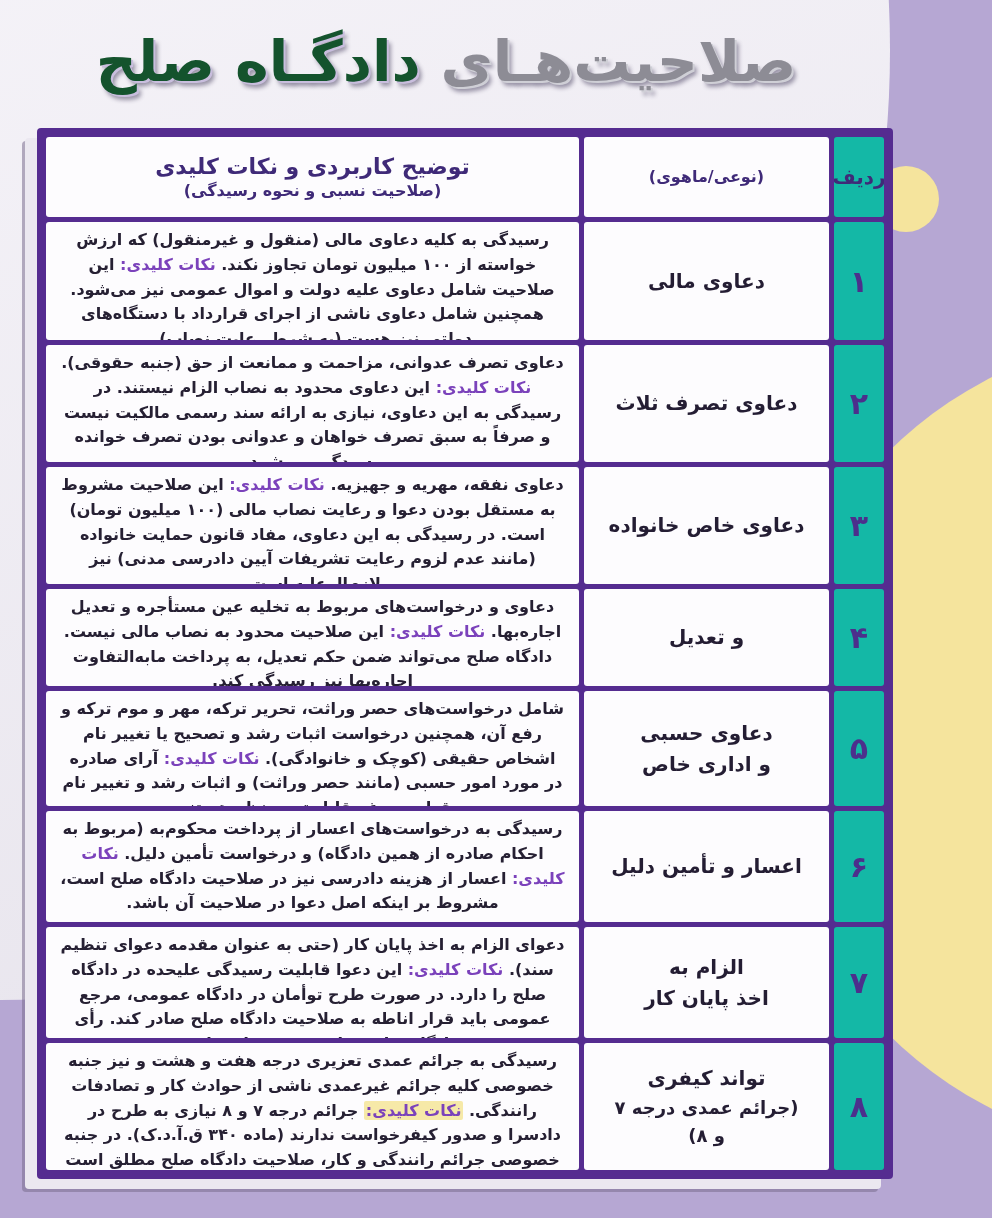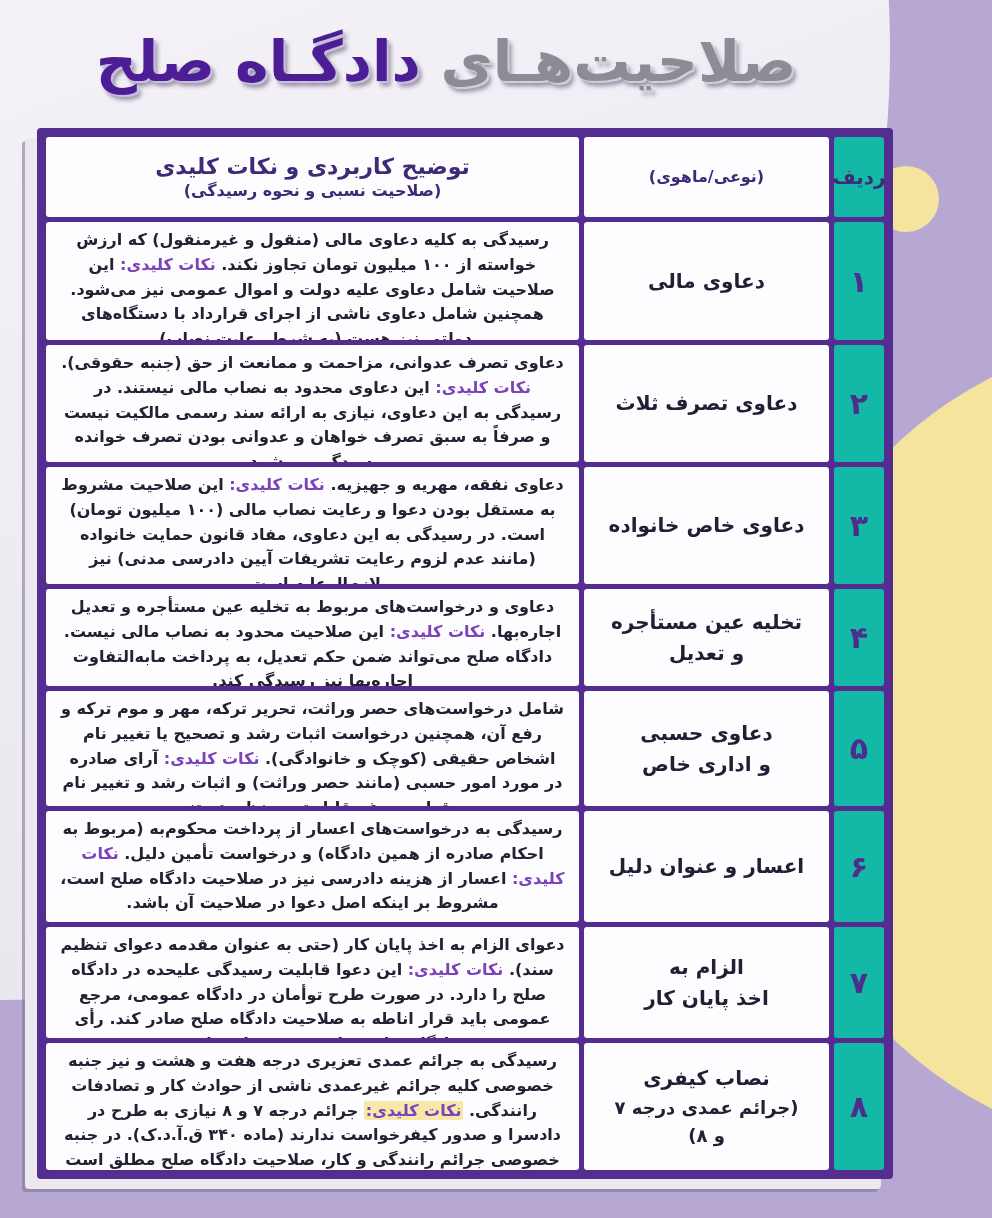--- a/index.html
+++ b/index.html
@@ -31,21 +31,21 @@
     position:absolute;top:6px;right:170px;left:70px;height:116px;
     z-index:3;text-align:center;
     font-weight:bold;font-size:57px;line-height:110px;
     letter-spacing:-1px;white-space:nowrap;
   }
   .title .t-gray{
     color:#8d8c95;
     text-shadow:2px 2px 0 #cfcfd6,4px 5px 4px rgba(45,35,70,.45);
   }
   .title .t-purple{
-    color:#4c1d95;
+    color:#14532d;
     text-shadow:2px 2px 0 #c9bede,4px 5px 4px rgba(45,35,70,.45);
   }
   
   .jtable{
     position:absolute;top:128px;right:99px;left:37px; 
     z-index:2;
     background:#552c90;
     border-radius:4px;
     padding:9px;
     display:grid;
@@ -113,41 +113,40 @@
       </div>
   </div>
 
   <div class="trow">
     <div class="cell num">۲</div>
     <div class="cell subject">
       <div>دعاوی تصرف ثلاث</div>
     </div>
     <div class="cell desc">
         <div class="desc-inner">
-          <p><span>دعاوی تصرف عدوانی، مزاحمت و ممانعت از حق (جنبه حقوقی). </span><span class="kw">نکات کلیدی:</span><span> این دعاوی محدود به نصاب مالی نیستند. در رسیدگی به این دعاوی، نیازی به ارائه سند رسمی مالکیت نیست و صرفاً به سبق تصرف خواهان و عدوانی بودن تصرف خوانده رسیدگی می‌شود.</span></p>
+          <p><span>دعاوی تصرف عدوانی، مزاحمت و ممانعت از حق (جنبه حقوقی). </span><span class="kw">نکات کلیدی:</span><span> این دعاوی محدود به نصاب الزام نیستند. در رسیدگی به این دعاوی، نیازی به ارائه سند رسمی مالکیت نیست و صرفاً به سبق تصرف خواهان و عدوانی بودن تصرف خوانده رسیدگی می‌شود.</span></p>
         </div>
       </div>
   </div>
 
   <div class="trow">
     <div class="cell num">۳</div>
     <div class="cell subject">
       <div>دعاوی خاص خانواده</div>
     </div>
     <div class="cell desc">
         <div class="desc-inner">
           <p><span>دعاوی نفقه، مهریه و جهیزیه. </span><span class="kw">نکات کلیدی:</span><span> این صلاحیت مشروط به مستقل بودن دعوا و رعایت نصاب مالی (۱۰۰ میلیون تومان) است. در رسیدگی به این دعاوی، مفاد قانون حمایت خانواده (مانند عدم لزوم رعایت تشریفات آیین دادرسی مدنی) نیز لازم‌الرعایه است.</span></p>
         </div>
       </div>
   </div>
 
   <div class="trow">
     <div class="cell num">۴</div>
     <div class="cell subject">
-      <div>تخلیه عین مستأجره</div>
       <div>و تعدیل</div>
     </div>
     <div class="cell desc">
         <div class="desc-inner">
           <p><span>دعاوی و درخواست‌های مربوط به تخلیه عین مستأجره و تعدیل اجاره‌بها. </span><span class="kw">نکات کلیدی:</span><span> این صلاحیت محدود به نصاب مالی نیست. دادگاه صلح می‌تواند ضمن حکم تعدیل، به پرداخت مابه‌التفاوت اجاره‌بها نیز رسیدگی کند.</span></p>
         </div>
       </div>
   </div>
 
   <div class="trow">
@@ -159,21 +158,21 @@
     <div class="cell desc">
         <div class="desc-inner">
           <p><span>شامل درخواست‌های حصر وراثت، تحریر ترکه، مهر و موم ترکه و رفع آن، همچنین درخواست اثبات رشد و تصحیح یا تغییر نام اشخاص حقیقی (کوچک و خانوادگی). </span><span class="kw">نکات کلیدی:</span><span> آرای صادره در مورد امور حسبی (مانند حصر وراثت) و اثبات رشد و تغییر نام قطعی و غیرقابل تجدیدنظر هستند.</span></p>
         </div>
       </div>
   </div>
 
   <div class="trow">
     <div class="cell num">۶</div>
     <div class="cell subject">
-      <div>اعسار و عنوان دلیل</div>
+      <div>اعسار و تأمین دلیل</div>
     </div>
     <div class="cell desc">
         <div class="desc-inner">
           <p><span>رسیدگی به درخواست‌های اعسار از پرداخت محکوم‌به (مربوط به احکام صادره از همین دادگاه) و درخواست تأمین دلیل. </span><span class="kw">نکات کلیدی:</span><span> اعسار از هزینه دادرسی نیز در صلاحیت دادگاه صلح است، مشروط بر اینکه اصل دعوا در صلاحیت آن باشد.</span></p>
         </div>
       </div>
   </div>
 
   <div class="trow">
     <div class="cell num">۷</div>
@@ -184,21 +183,21 @@
     <div class="cell desc">
         <div class="desc-inner">
           <p><span>دعوای الزام به اخذ پایان کار (حتی به عنوان مقدمه دعوای تنظیم سند). </span><span class="kw">نکات کلیدی:</span><span> این دعوا قابلیت رسیدگی علیحده در دادگاه صلح را دارد. در صورت طرح توأمان در دادگاه عمومی، مرجع عمومی باید قرار اناطه به صلاحیت دادگاه صلح صادر کند. رأی دادگاه صلح در این مورد قطعی است.</span></p>
         </div>
       </div>
   </div>
 
   <div class="trow">
     <div class="cell num">۸</div>
     <div class="cell subject">
-      <div>نصاب کیفری</div>
+      <div>تواند کیفری</div>
       <div class="sub2">(جرائم عمدی درجه ۷ و ۸)</div>
     </div>
     <div class="cell desc">
         <div class="desc-inner">
           <p><span>رسیدگی به جرائم عمدی تعزیری درجه هفت و هشت و نیز جنبه خصوصی کلیه جرائم غیرعمدی ناشی از حوادث کار و تصادفات رانندگی. </span><span class="kw hl">نکات کلیدی:</span><span> جرائم درجه ۷ و ۸ نیازی به طرح در دادسرا و صدور کیفرخواست ندارند (ماده ۳۴۰ ق.آ.د.ک). در جنبه خصوصی جرائم رانندگی و کار، صلاحیت دادگاه صلح مطلق است (بدون محدودیت مالی دیه).</span></p>
         </div>
       </div>
   </div>
 
 </div>

